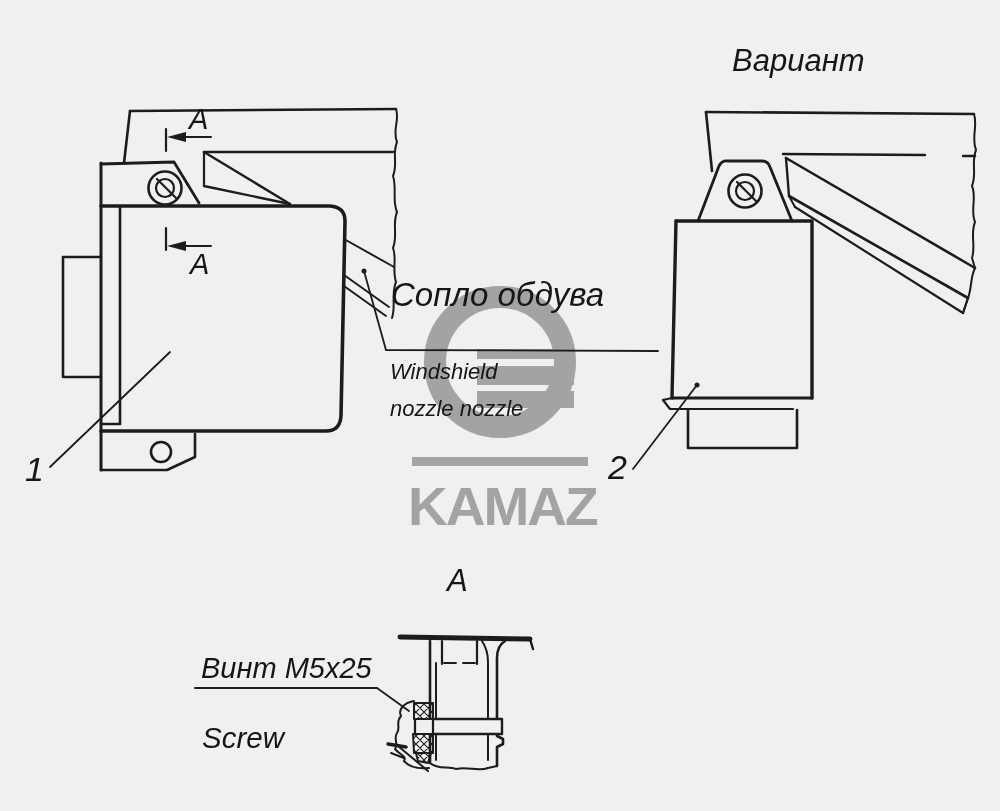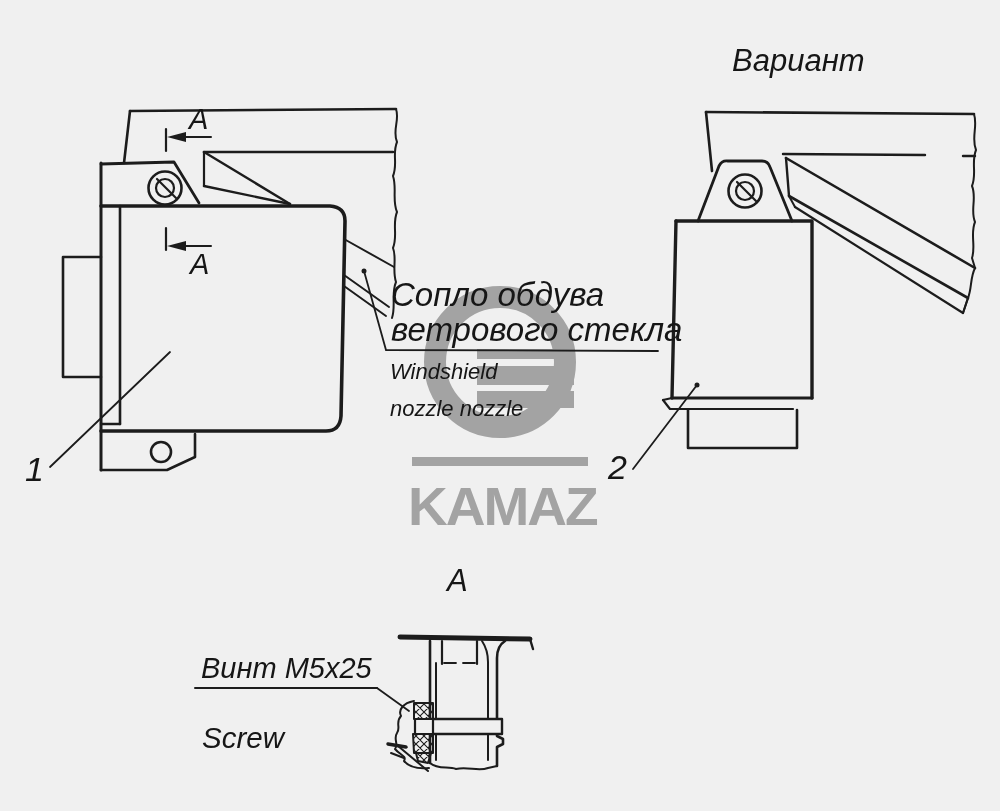--- a/index.html
+++ b/index.html
@@ -152,21 +152,20 @@
 
     <path d="M377,688 L409,711" stroke-width="1.8"></path>
     <path d="M195,688 L377,688" stroke-width="2"></path>
   </g>
 </svg>
 
   <div class="lbl variant">Вариант</div>
 
   <div class="lbl ru-block">
     <div>Сопло обдува</div>
-    <div>ветрового стекла</div>
   </div>
 
   <div class="lbl en-block">
     <div>Windshield</div>
     <div>nozzle nozzle</div>
   </div>
 
   <div class="lbl part1">1</div>
   <div class="lbl part2">2</div>
 

